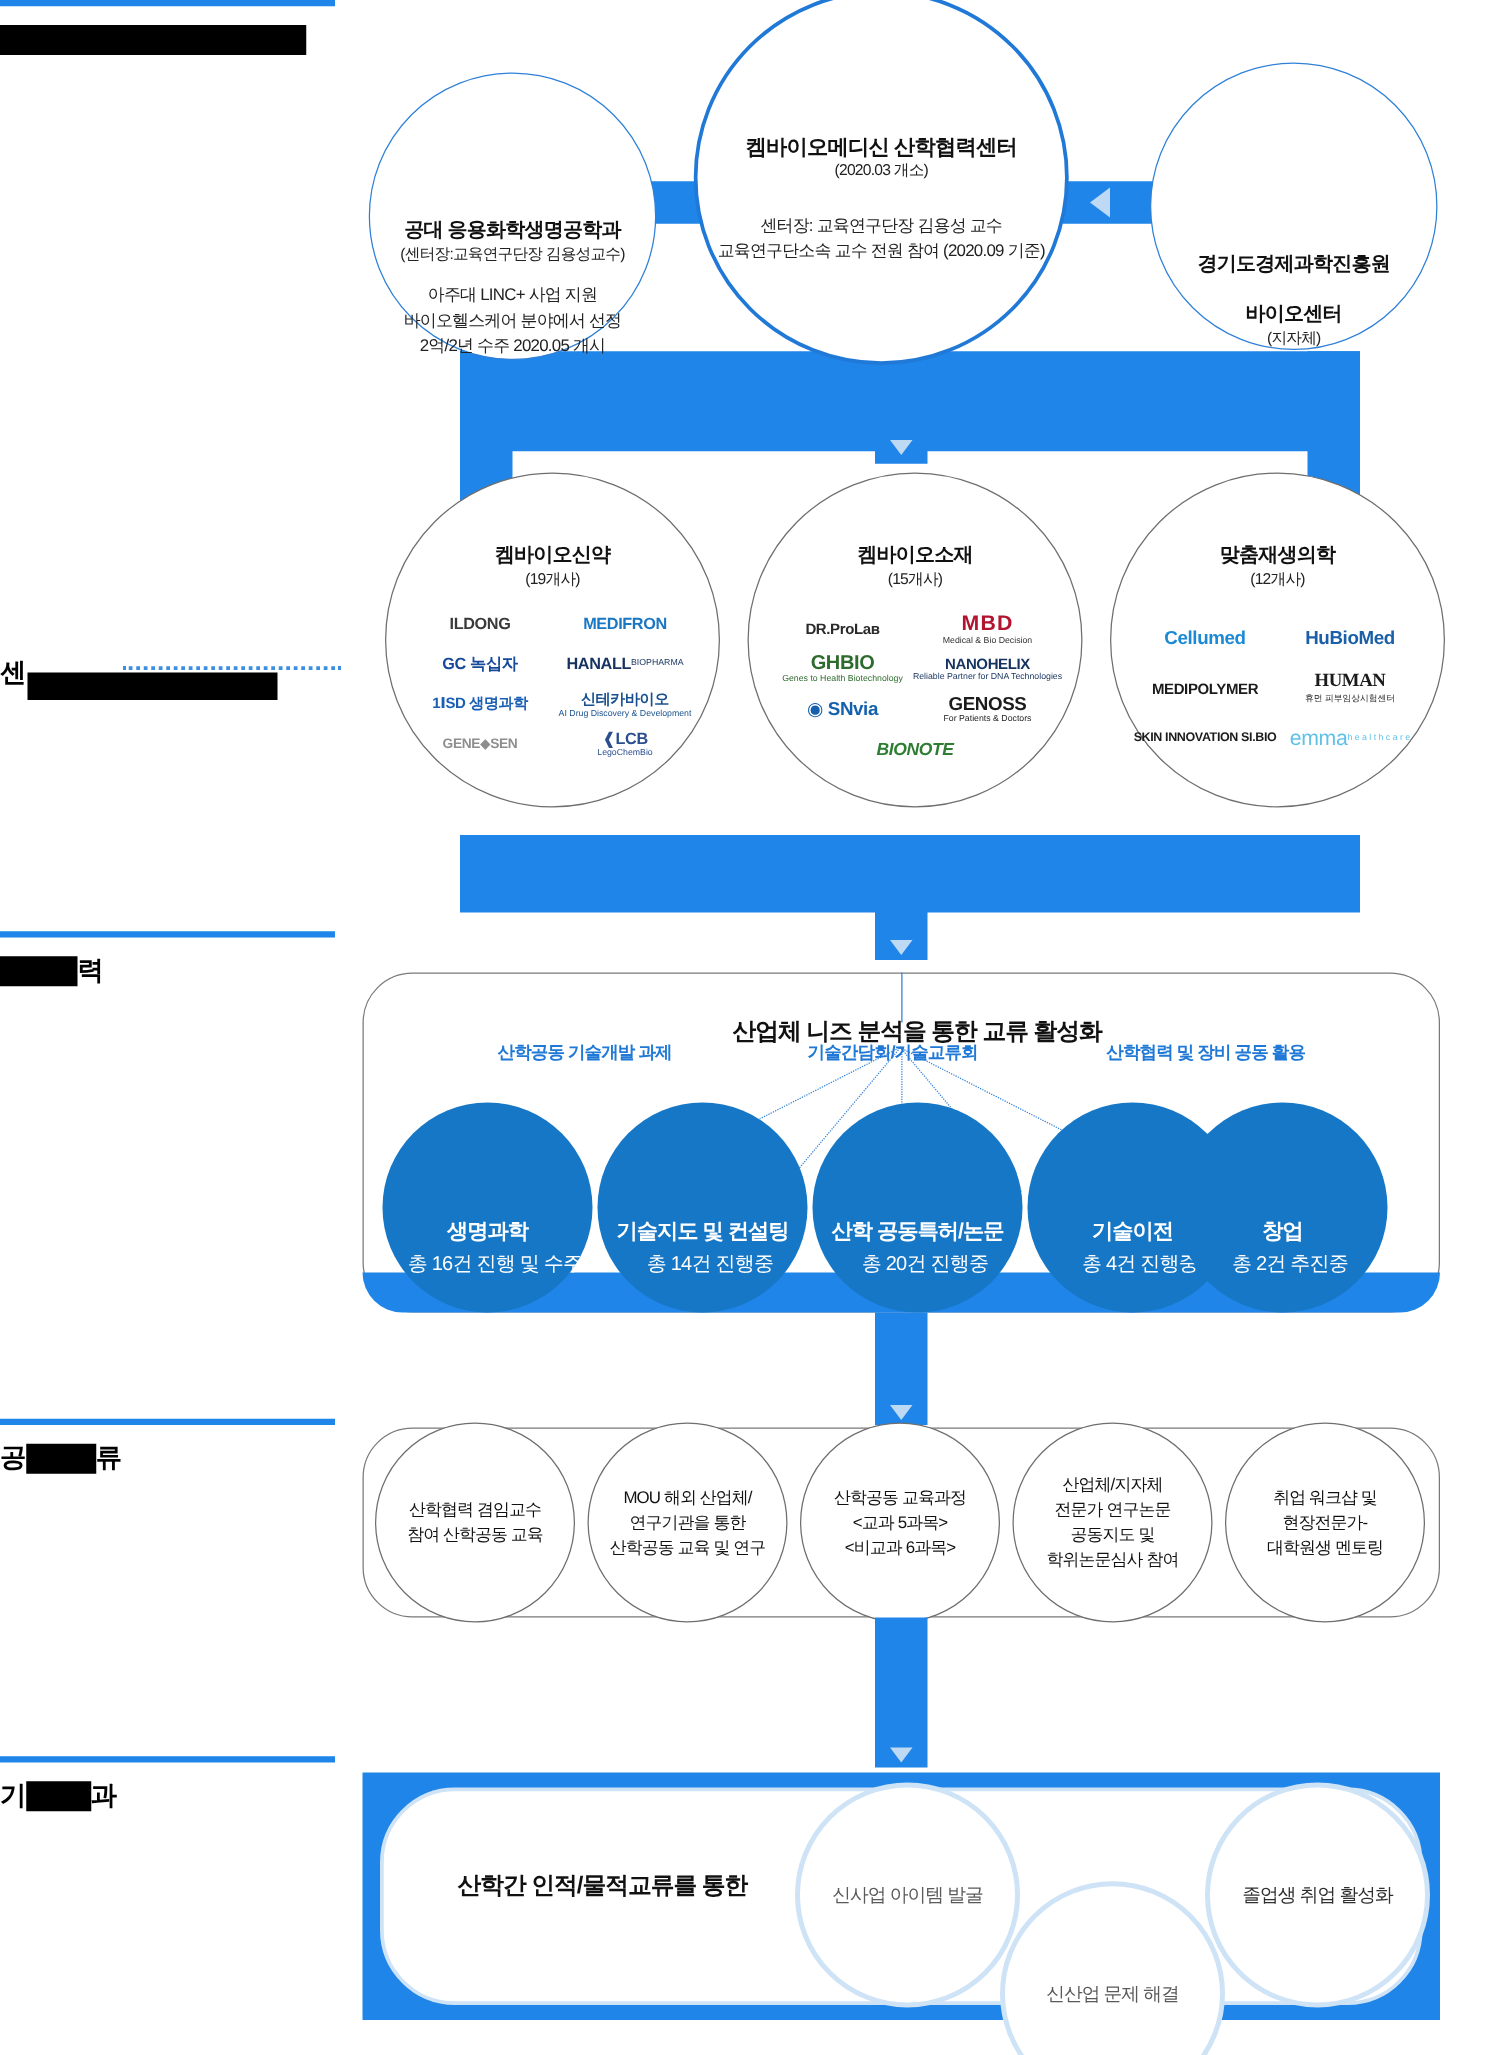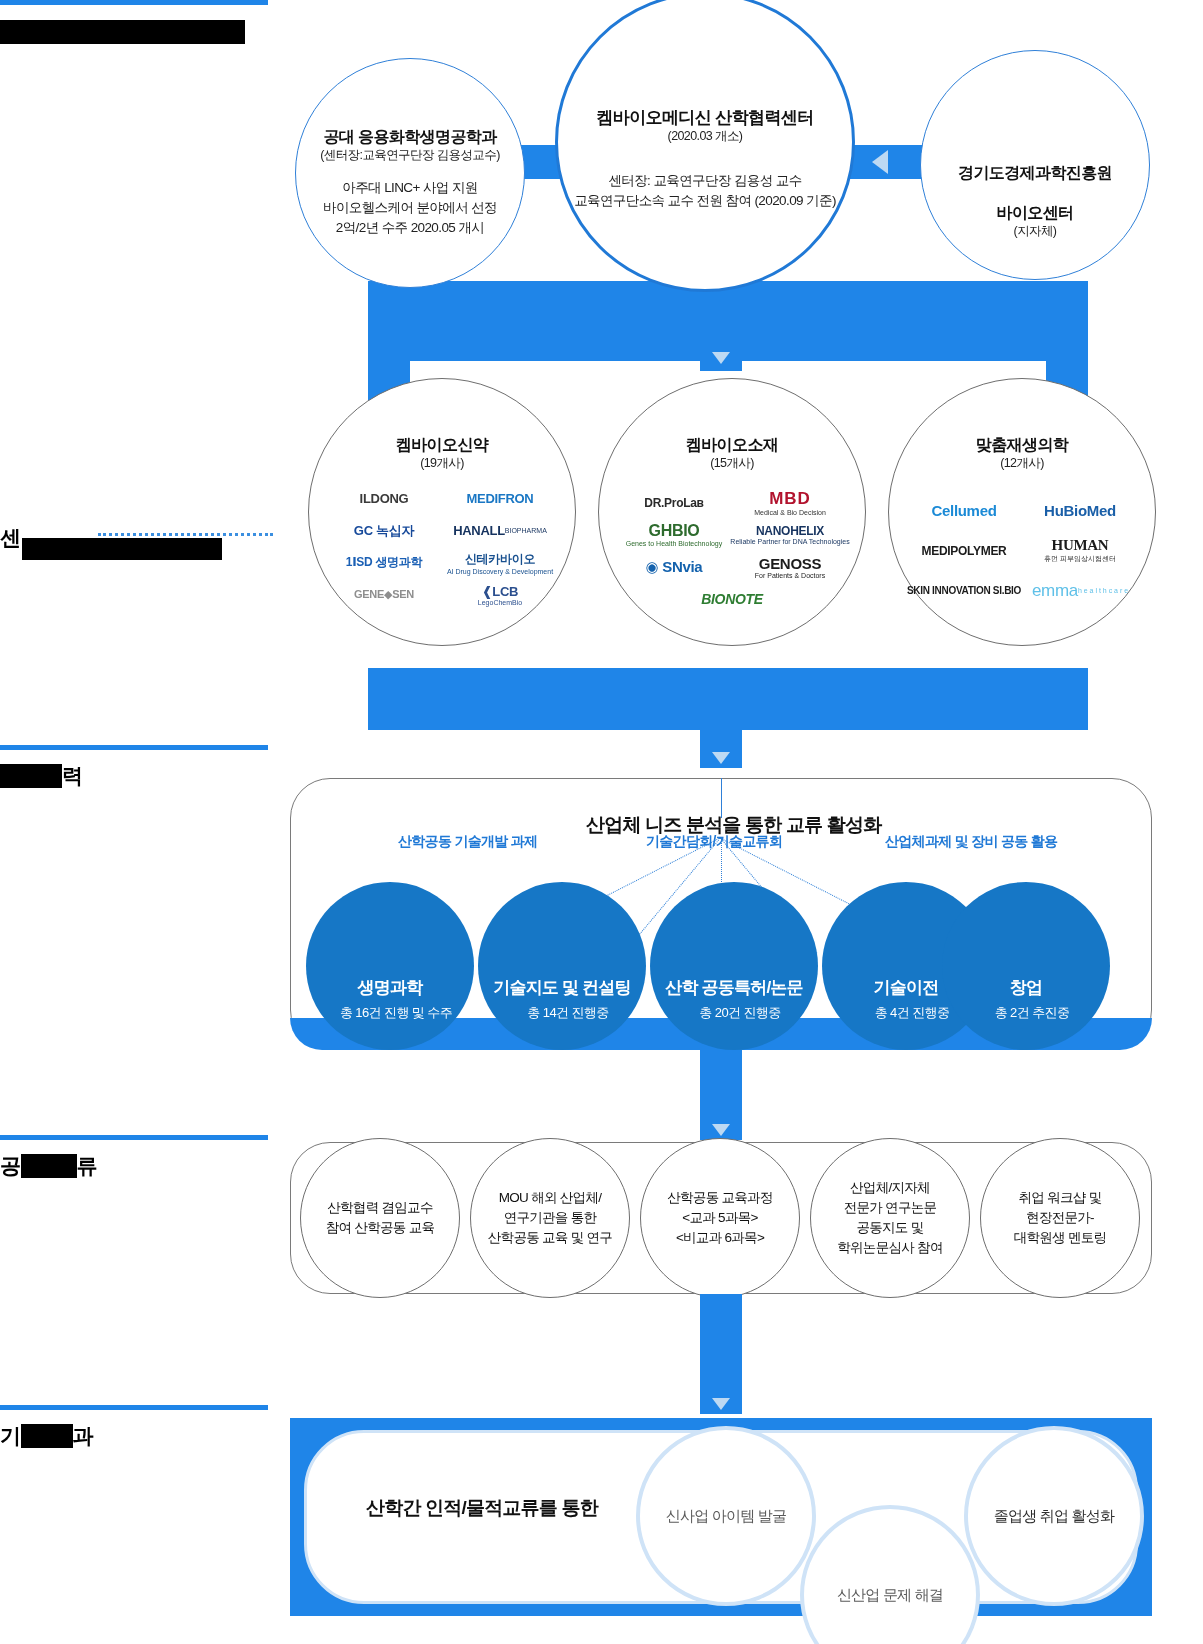--- a/index.html
+++ b/index.html
@@ -48,21 +48,21 @@
     position:absolute;
     border-radius:50%;
     box-sizing:border-box;
     display:flex;
     flex-direction:column;
     align-items:center;
     justify-content:flex-start;
     text-align:center;
     background:#fff;
   }
-  .c-thin{border:1.6px solid #2f80d8;}
+  .c-thin{border:1.6px solid #2f80d8;justify-content:flex-end;}
   .c-thick{border:3px solid #2079d6;}
   .c-grey{border:1.3px solid #6e6e6e;}
 
   .c-title{
     font-weight:bold;
     font-size:16px;
     color:#111;
     letter-spacing:-0.6px;
     line-height:1.25;
     margin-top:20px;
@@ -157,21 +157,21 @@
     display:flex;
     flex-direction:column;
     align-items:center;
     justify-content:flex-end;
     color:#fff;
     text-align:center;
     padding-bottom:28px;
     box-sizing:border-box;
   }
   .e-title{font-weight:bold;font-size:17px;letter-spacing:-0.8px;}
-  .e-sub{font-size:13px;letter-spacing:-0.6px;margin-top:5px;margin-left:12px;}
+  .e-sub{font-size:16px;letter-spacing:-0.6px;margin-top:5px;margin-left:12px;}
 
   .ex-circle{
     position:absolute;
     border-radius:50%;
     border:1.3px solid #6e6e6e;
     background:#fff;
     display:flex;
     align-items:center;
     justify-content:center;
     text-align:center;
@@ -367,21 +367,21 @@
   <div class="vline" style="left:721px;top:778px;height:40px;"></div>
 
   <div class="dline" style="left:721px;top:838px;width:230px;transform:rotate(27deg);"></div>
   <div class="dline" style="left:721px;top:838px;width:150px;transform:rotate(50deg);"></div>
   <div class="vline" style="left:721px;top:838px;height:112px;border-left:1px dotted #2f80d8;background:none;"></div>
   <div class="dline" style="left:721px;top:838px;width:150px;transform:rotate(130deg);"></div>
   <div class="dline" style="left:721px;top:838px;width:235px;transform:rotate(153deg);"></div>
 
   <div class="cat-label" style="left:398px;top:833px;">산학공동 기술개발 과제</div>
   <div class="cat-label" style="left:646px;top:833px;">기술간담회/기술교류회</div>
-  <div class="cat-label" style="left:885px;top:833px;">산업체과제 및 장비 공동 활용</div>
+  <div class="cat-label" style="left:885px;top:833px;">산학협력 및 장비 공동 활용</div>
 
   <div class="ellipse" style="left:306px;top:882px;width:168px;height:168px;">
     <div class="e-title">생명과학</div>
     <div class="e-sub">총 16건 진행 및 수주</div>
   </div>
   <div class="ellipse" style="left:478px;top:882px;width:168px;height:168px;">
     <div class="e-title">기술지도 및 컨설팅</div>
     <div class="e-sub">총 14건 진행중</div>
   </div>
   <div class="ellipse" style="left:650px;top:882px;width:168px;height:168px;">

